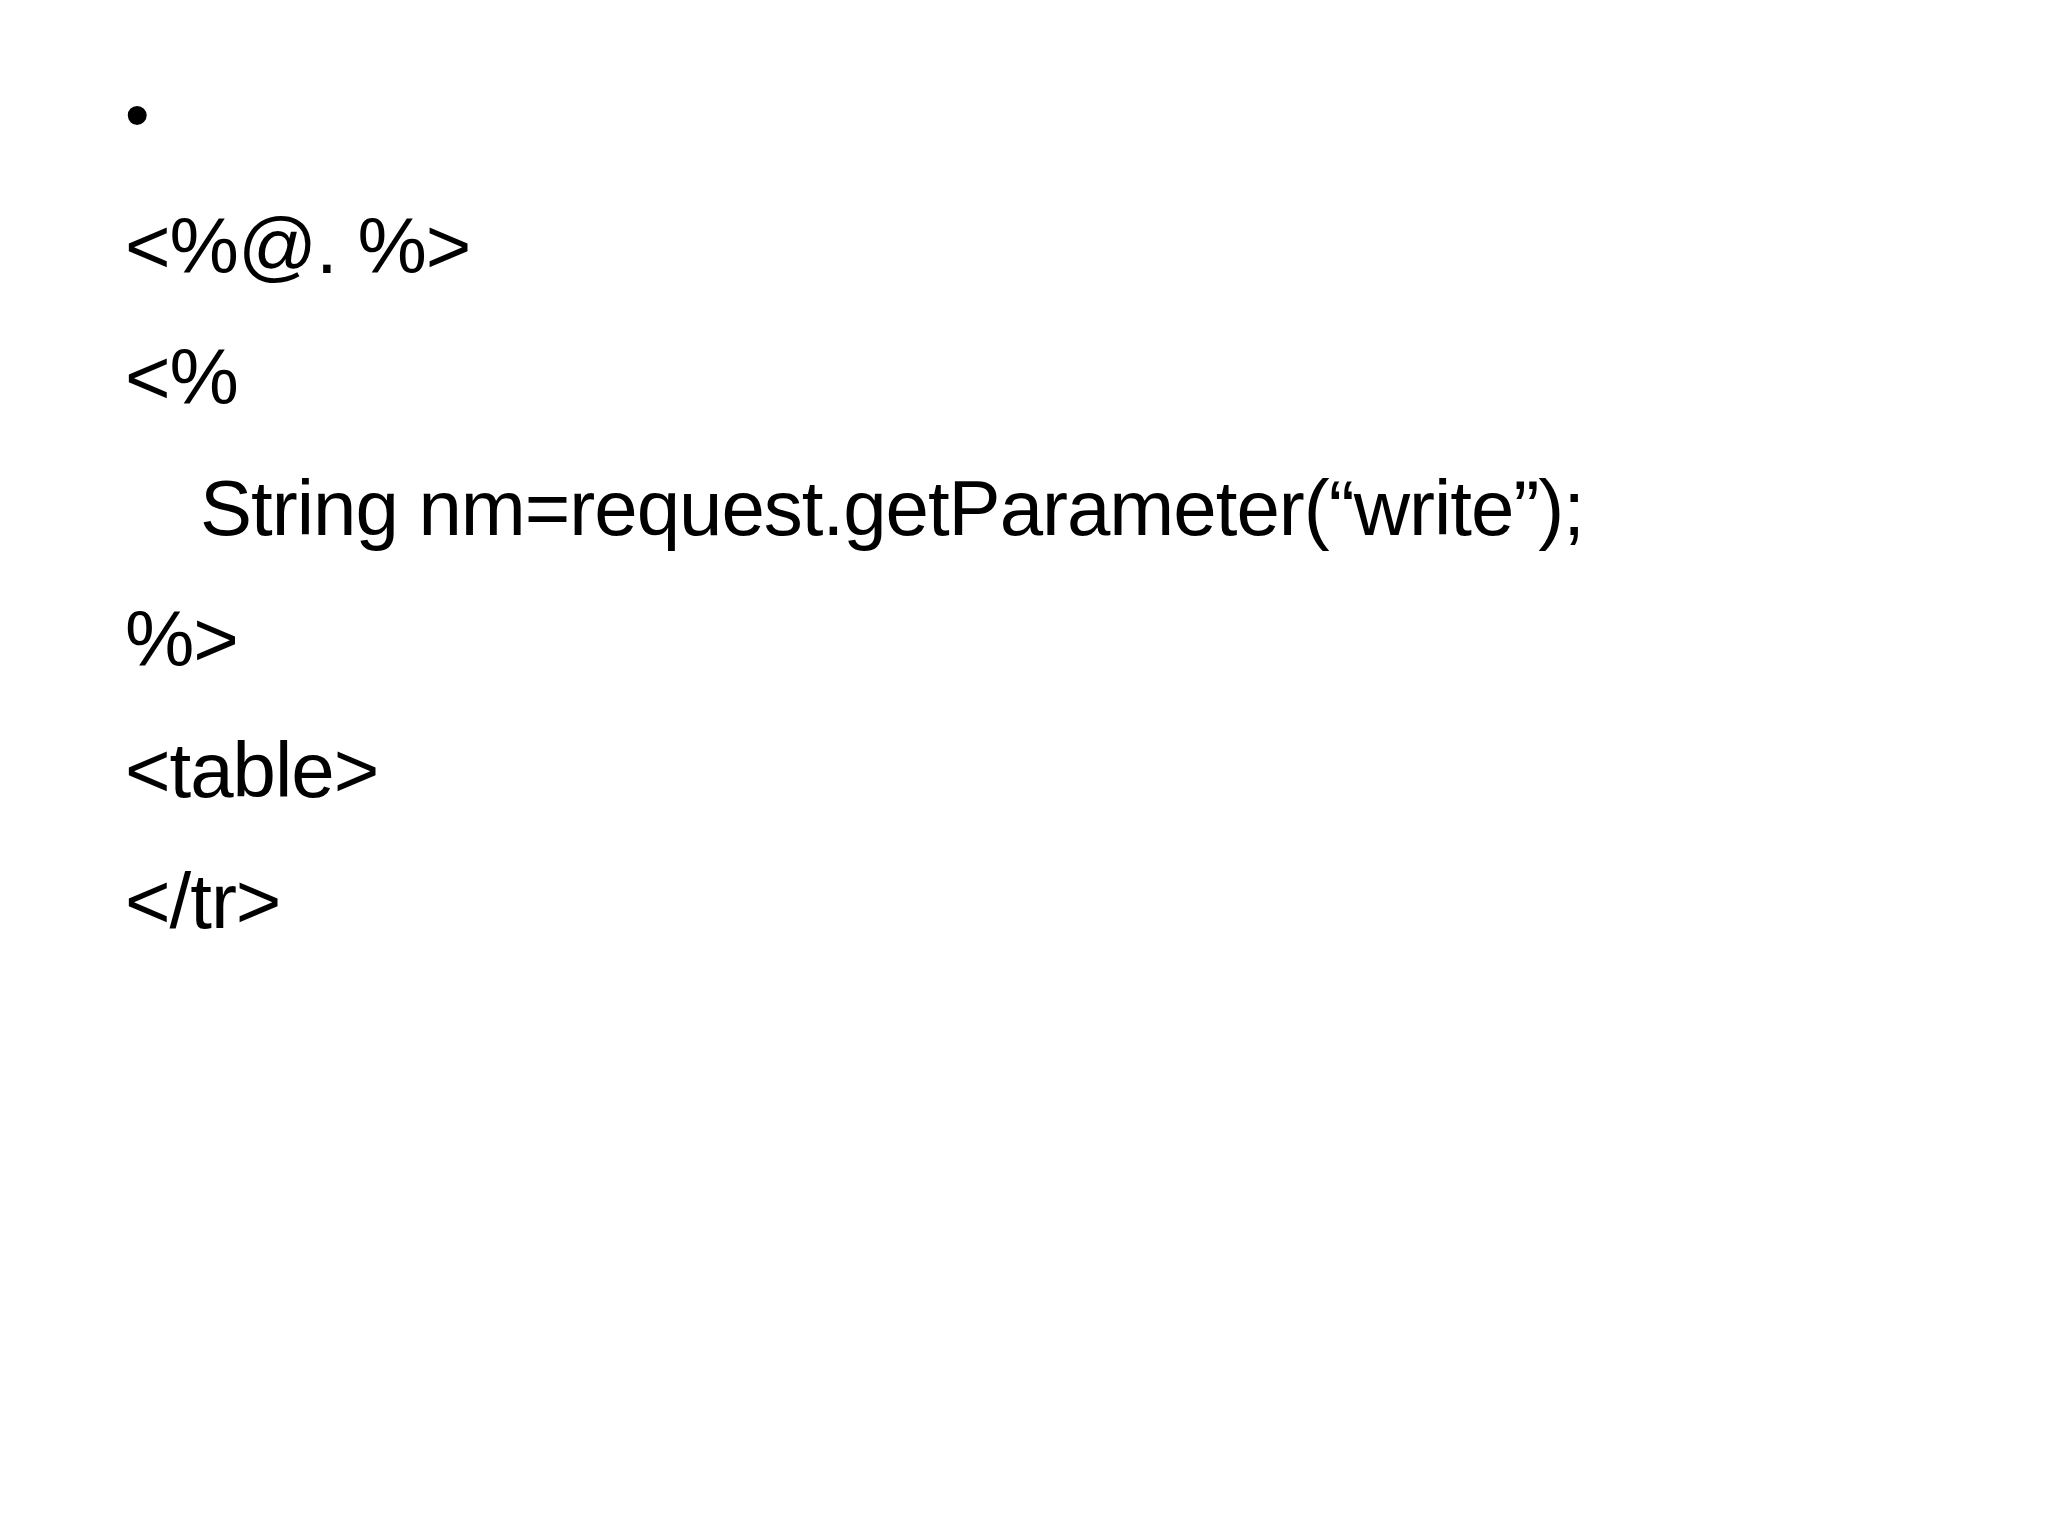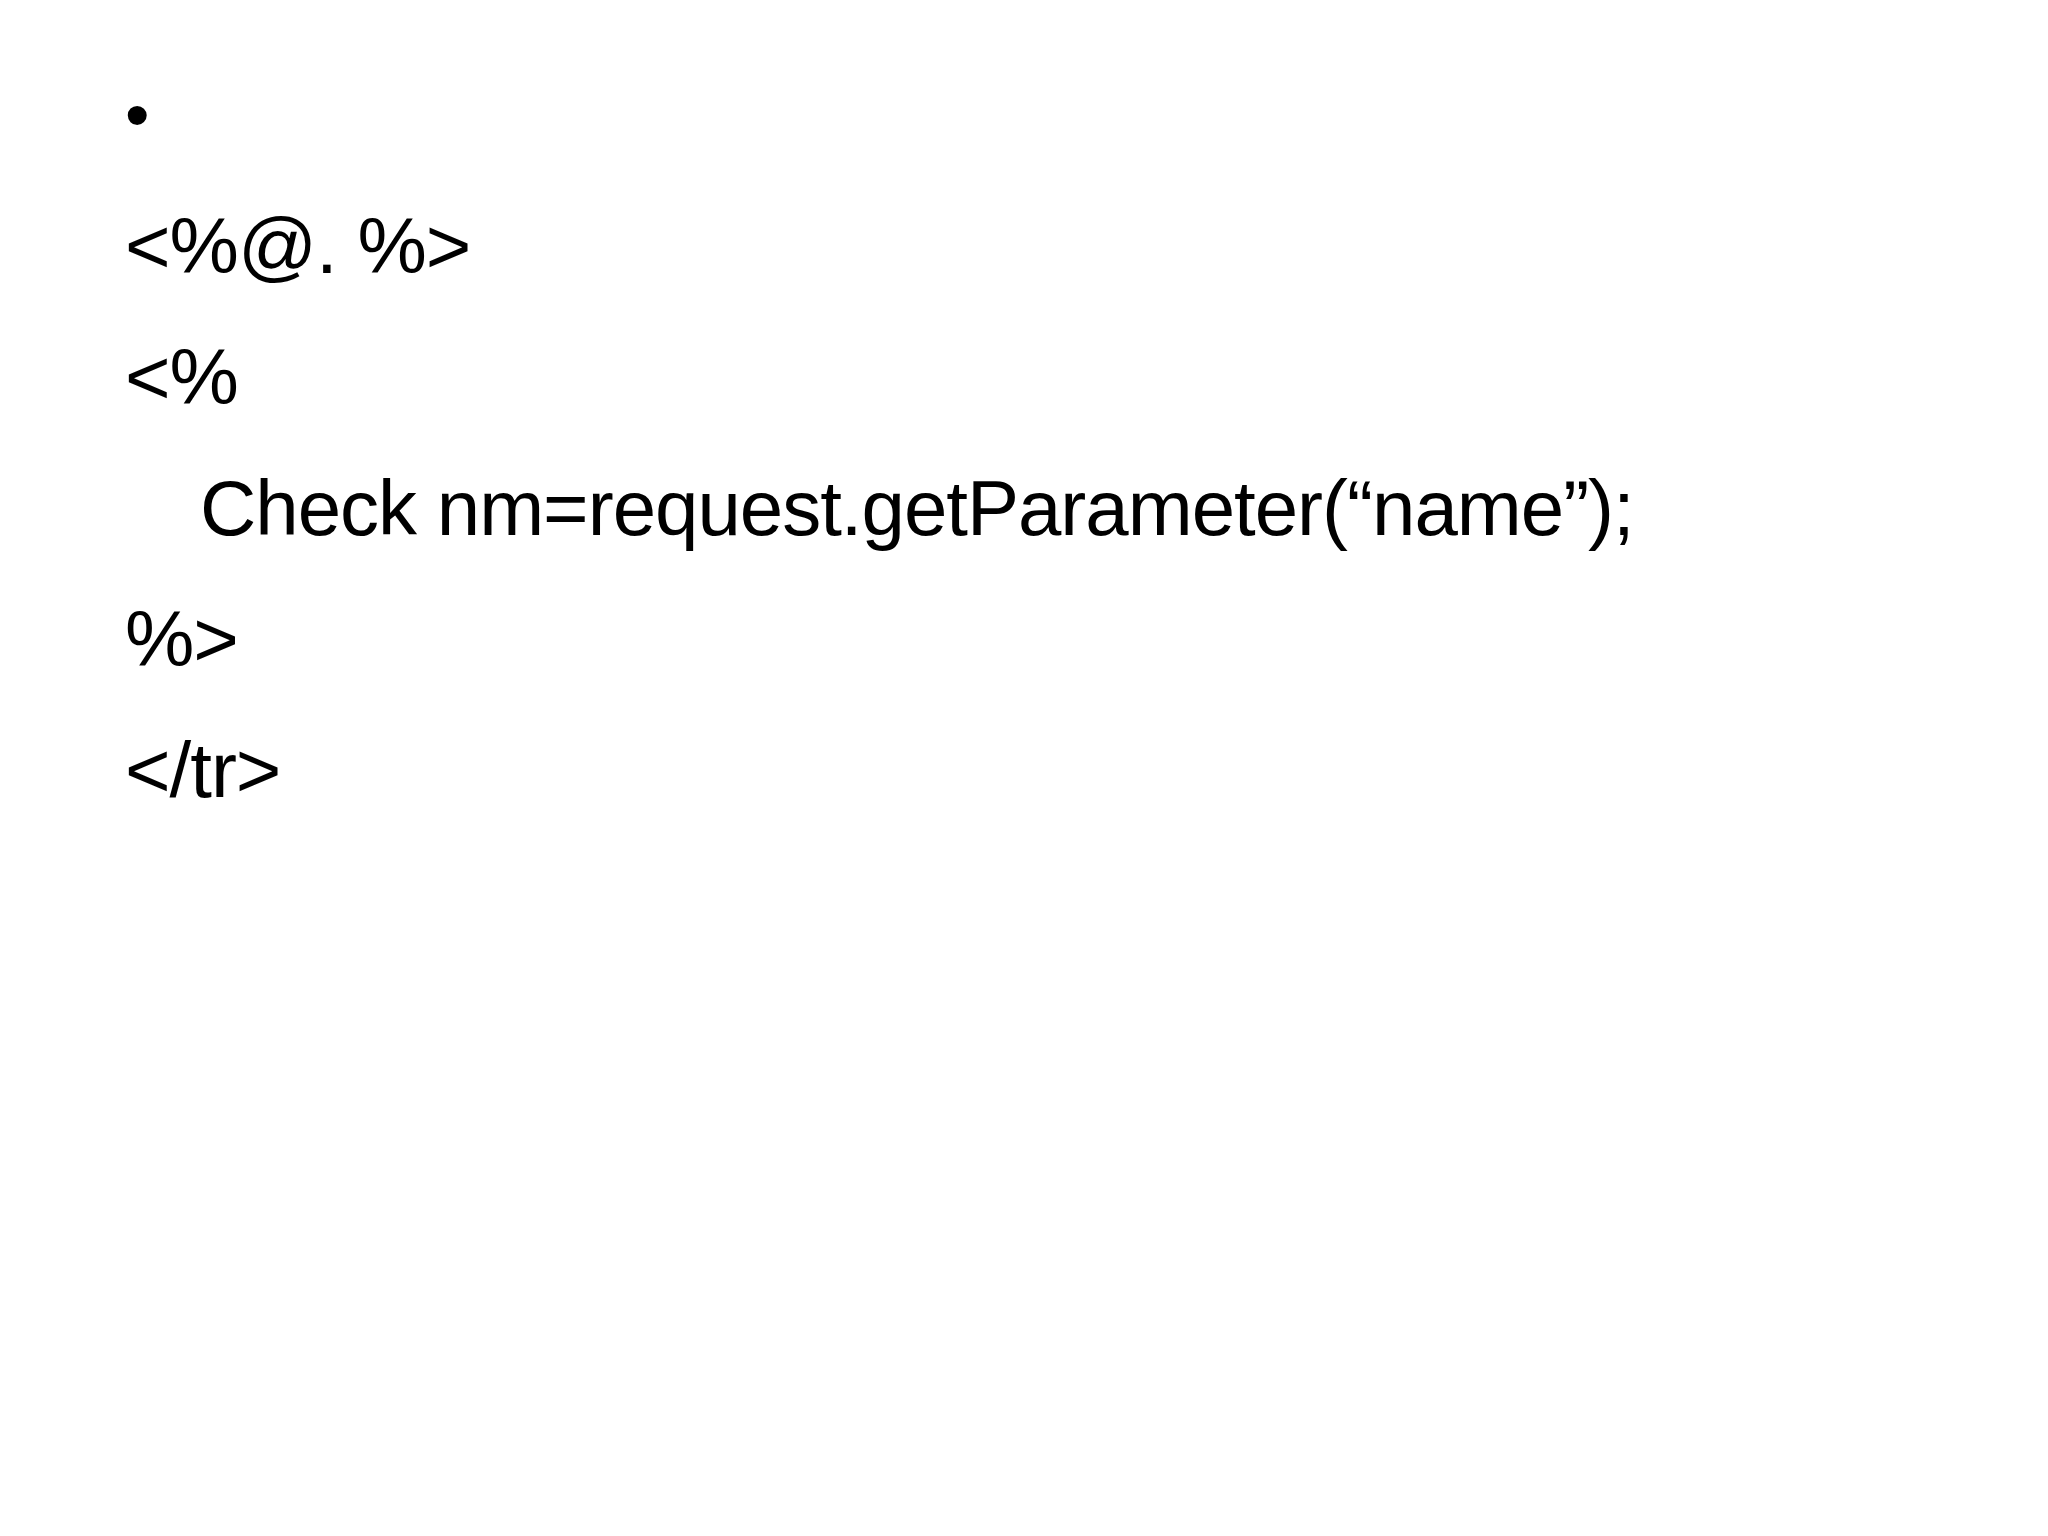--- a/index.html
+++ b/index.html
@@ -43,17 +43,18 @@
 <body>
 
 <div class="slide">
 
   <div class="line bullet-line">
     <span class="bullet">•</span>
   </div>
 
   <div class="line">&lt;%@. %&gt;</div>
   <div class="line">&lt;%</div>
-  <div class="line indent">Check nm=request.getParameter(“name”);</div>
+  <div class="line indent">String nm=request.getParameter(“write”);</div>
   <div class="line">%&gt;</div>
+  <div class="line">&lt;table&gt;</div>
   <div class="line">&lt;/tr&gt;</div>
 
 </div>
 
 </body></html>

